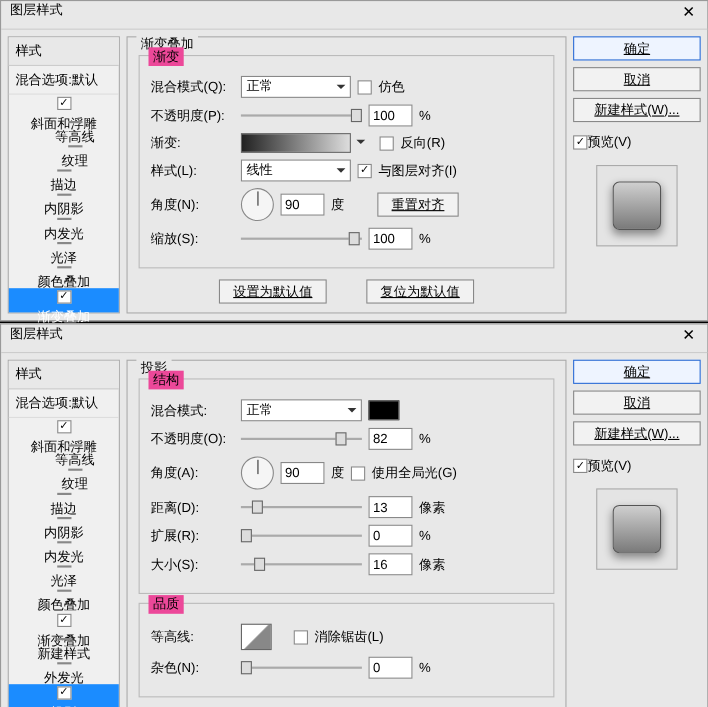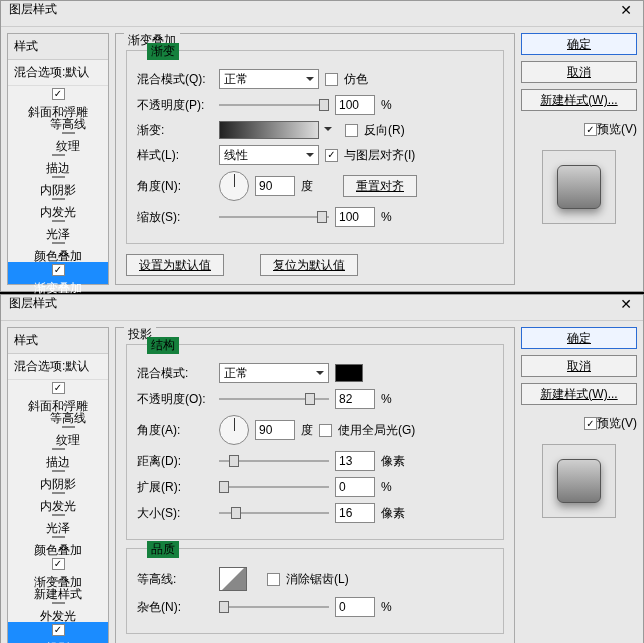--- a/index.html
+++ b/index.html
@@ -15,42 +15,42 @@
 .blend-default { padding: 4px 6px; border-bottom: 1px solid #ddd; }
 .style-item { display: flex; align-items: center; gap: 4px; padding: 2px 4px; height: 22px; flex-direction: column; }
 .style-item.indent { padding-left: 24px; }
 .style-item.selected { background: #1b8cff; color: #fff; }
 .cb { width: 13px; height: 13px; border: 1px solid #888; background: #fff; display: inline-flex; align-items: center; justify-content: center; font-size: 10px; line-height: 1; color: #000; }
 .cb.checked::before { content: "✓"; }
 
 .settings-panel { flex: 1; border: 1px solid #aaa; padding: 8px 10px; position: relative; background: #e8e8e8; }
 .group-title { position: absolute; top: -2px; left: 8px; background: #e8e8e8; padding: 0 4px; font-size: 12px; }
 .sub-group { border: 1px solid #bbb; padding: 12px 10px 10px; margin-top: 8px; position: relative; }
-.sub-title { position: absolute; top: -8px; left: 20px; background: #15803d; padding: 0 4px; }
+.sub-title { position: absolute; top: -8px; left: 8px; background: #ec4899; padding: 0 4px; }
 .row { display: flex; align-items: center; margin: 6px 0; gap: 6px; }
 .row .label { width: 76px; text-align: left; }
-.select { height: 20px; border: 1px solid #888; background: #fff; padding: 0 18px 0 4px; display: flex; align-items: center; position: relative; min-width: 100px; }
+.select { height: 20px; border: 1px solid #888; background: #fff; padding: 0 18px 0 4px; display: flex; align-items: flex-start; position: relative; min-width: 100px; }
 .select::after { content: ""; position: absolute; right: 4px; top: 7px; border: 4px solid transparent; border-top-color: #333; }
 .num-input { width: 40px; height: 20px; border: 1px solid #888; background: #fff; padding: 0 3px; display: flex; align-items: center; }
 .gradient-swatch { width: 100px; height: 18px; border: 1px solid #666; background: linear-gradient(to right, #222, #ddd); position: relative; }
 .gradient-swatch::after { content: ""; position: absolute; right: -14px; top: 5px; border: 4px solid transparent; border-top-color: #333; }
 .color-swatch { width: 28px; height: 18px; border: 1px solid #666; background: #000; }
 .angle-dial { width: 30px; height: 30px; border: 1px solid #888; border-radius: 50%; background: #f5f5f5; position: relative; }
 .angle-dial::after { content: ""; position: absolute; width: 1px; height: 13px; background: #333; left: 14px; top: 2px; }
 .slider { flex: 0 0 110px; height: 14px; position: relative; }
 .slider .track { position: absolute; top: 6px; left: 0; right: 0; height: 2px; background: #aaa; }
 .slider .thumb { position: absolute; top: 1px; width: 10px; height: 12px; background: #ddd; border: 1px solid #666; }
 .btn { height: 22px; border: 1px solid #888; background: #f2f2f2; padding: 0 12px; display: inline-flex; align-items: center; justify-content: center; cursor: pointer; text-decoration: underline; }
 .btn.wide { min-width: 96px; }
 .btn.primary { border: 1px solid #2a6bd4; background: #eef4ff; }
-.btn-row { display: flex; justify-content: flex-start; gap: 36px; margin-top: 10px; }
+.btn-row { display: flex; justify-content: center; gap: 36px; margin-top: 10px; }
 
 .right-panel { width: 116px; display: flex; flex-direction: column; gap: 6px; align-items: stretch; }
 .right-panel .btn { width: 100%; }
-.preview-check { display: flex; align-items: center; justify-content: flex-end; gap: 0; margin-top: 4px; }
+.preview-check { display: flex; align-items: center; justify-content: flex-start; gap: 0; margin-top: 4px; }
 .preview-box { width: 74px; height: 74px; margin: 6px auto 0; background: #e4e4e4; border: 1px solid #aaa; display: flex; align-items: center; justify-content: center; }
 .preview-chip { width: 44px; height: 44px; background: linear-gradient(#cfcfcf, #7a7a7a); border-radius: 6px; box-shadow: 0 4px 8px rgba(0,0,0,.4); border: 1px solid #555; }
 .contour-swatch { width: 28px; height: 24px; border: 1px solid #666; background: linear-gradient(135deg, #fff 48%, #888 52%); }
 .sep { height: 2px; background: #000; }
 </style>
 </head>
 <body>
 
 <div class="dialog">
   <div class="titlebar">

